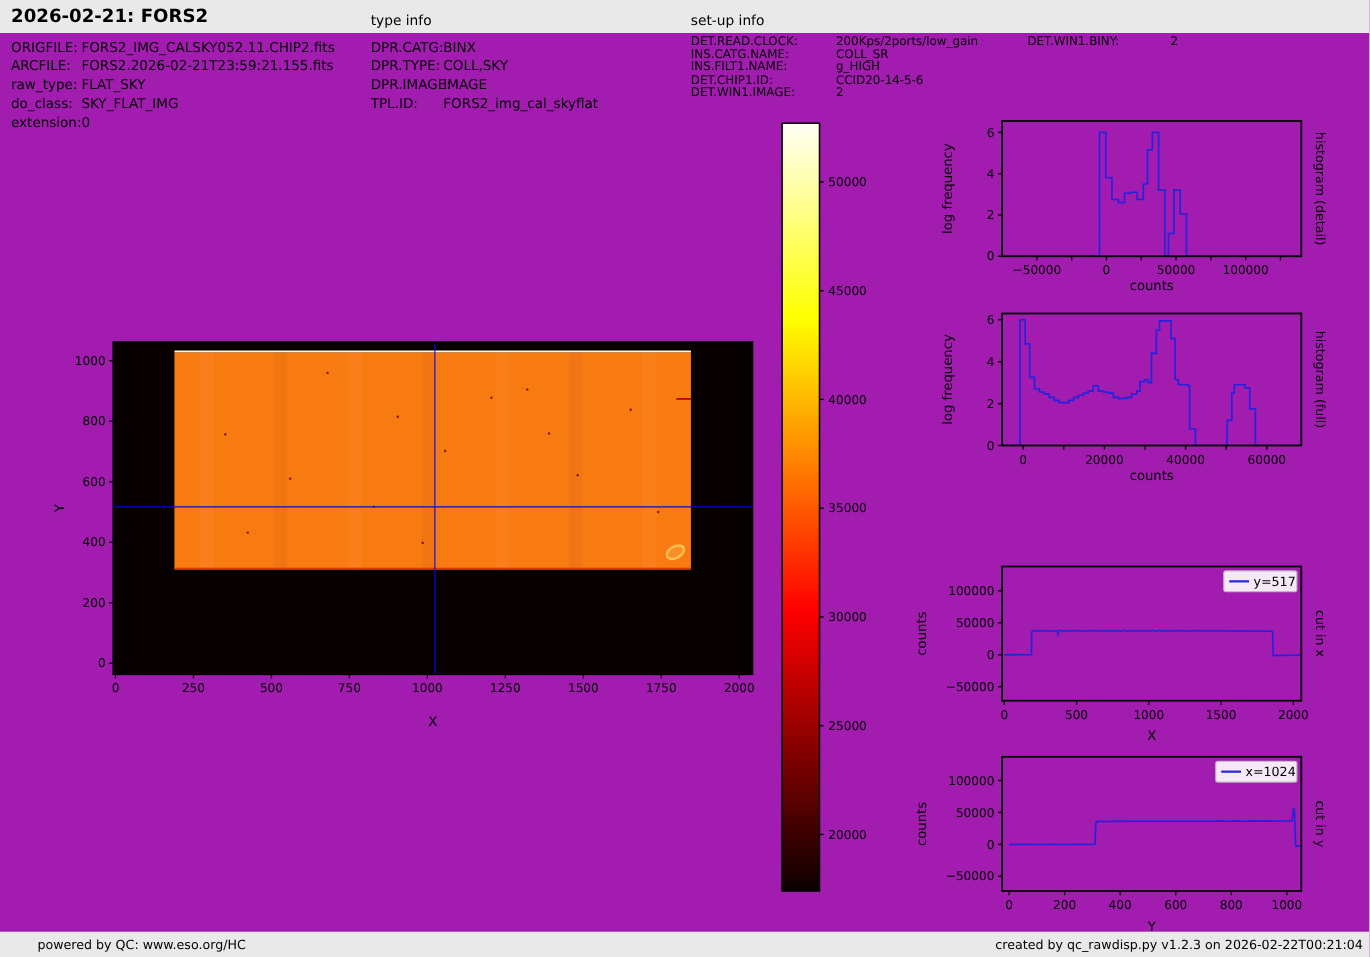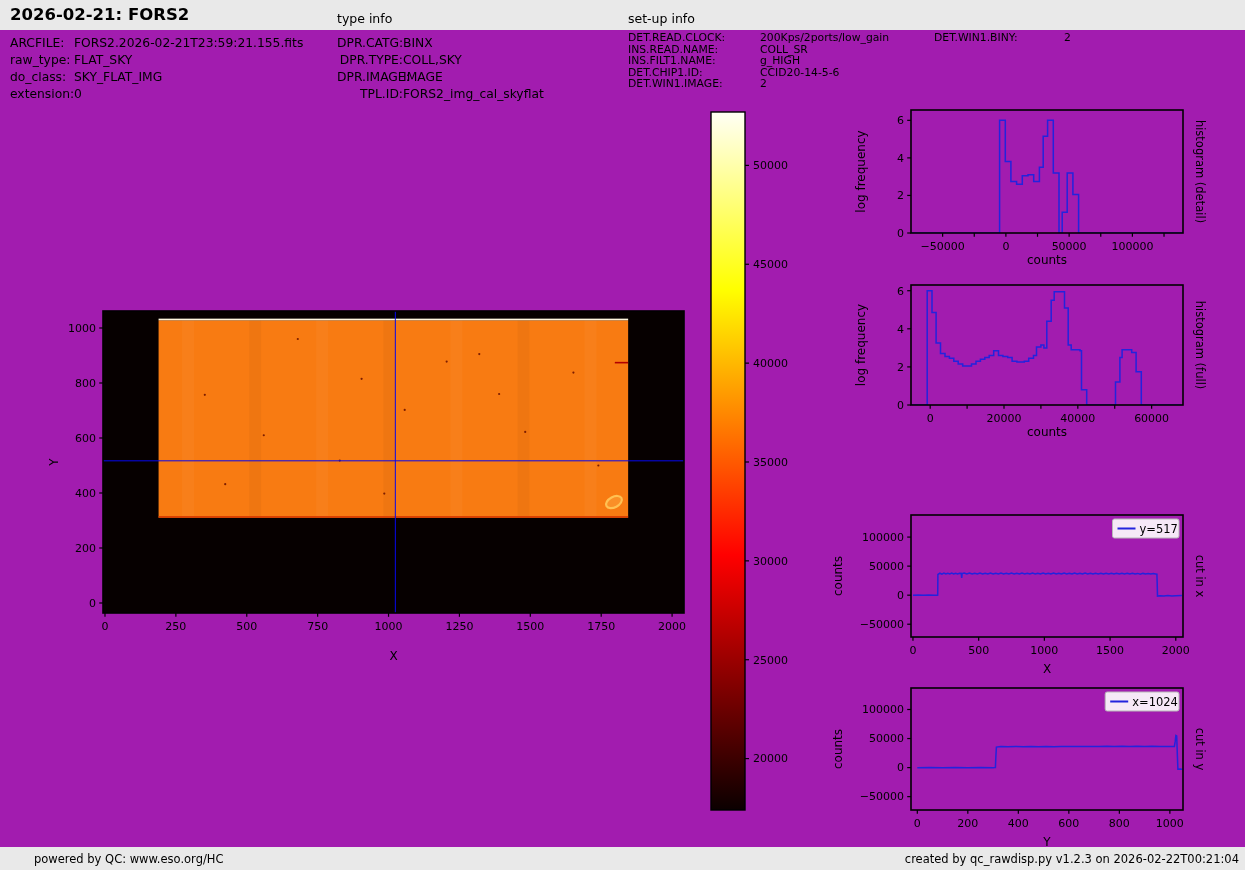--- a/index.html
+++ b/index.html
@@ -9,21 +9,21 @@
   .hdr{top:0;height:30px;}
   .ftr{top:847px;height:23px;font-size:11.5px;}
   .title{position:absolute;left:10px;top:5px;font-size:16.5px;font-weight:bold;}
   .sec{position:absolute;top:11px;font-size:12.5px;}
   .info{position:absolute;font-size:12.3px;line-height:17px;}
   .info .row{display:flex;}
   .info .lbl{flex:0 0 auto;}
   .fi{left:10px;top:35px;}
   .fi .lbl{width:64px;}
   .ti{left:337px;top:35px;}
-  .ti .lbl{width:66px;text-align:right;}
+  .ti .lbl{width:66px;}
   .su{left:628px;top:32px;font-size:10.8px;line-height:11.6px;}
   .su .lbl{width:132px;}
   .su2{left:934px;top:32px;font-size:10.8px;line-height:11.6px;}
   .su2 .lbl{width:130px;}
   .ftr .fl{position:absolute;left:6px;top:5px;margin-left:28px;}
   .ftr .fr{position:absolute;right:6px;top:5px;}
   svg text{font-family:"DejaVu Sans","Liberation Sans",sans-serif;}
 </style>
 </head>
 <body>
@@ -31,20 +31,24 @@
 <div class="page">
 
   <div class="strip hdr">
     <span class="title">2026-02-21: FORS2</span>
     <span class="sec" style="left:337px">type info</span>
     <span class="sec" style="left:628px">set-up info</span>
   </div>
 
   <div class="info fi">
     <div class="row">
+        <span class="lbl">ORIGFILE:</span>
+        <span class="val">FORS2_IMG_CALSKY052.11.CHIP2.fits</span>
+      </div>
+    <div class="row">
         <span class="lbl">ARCFILE:</span>
         <span class="val">FORS2.2026-02-21T23:59:21.155.fits</span>
       </div>
     <div class="row">
         <span class="lbl">raw_type:</span>
         <span class="val">FLAT_SKY</span>
       </div>
     <div class="row">
         <span class="lbl">do_class:</span>
         <span class="val">SKY_FLAT_IMG</span>
@@ -73,21 +77,21 @@
         <span class="val">FORS2_img_cal_skyflat</span>
       </div>
   </div>
 
   <div class="info su">
     <div class="row">
         <span class="lbl">DET.READ.CLOCK:</span>
         <span class="val">200Kps/2ports/low_gain</span>
       </div>
     <div class="row">
-        <span class="lbl">INS.READ.NAME:</span>
+        <span class="lbl">INS.CATG.NAME:</span>
         <span class="val">COLL_SR</span>
       </div>
     <div class="row">
         <span class="lbl">INS.FILT1.NAME:</span>
         <span class="val">g_HIGH</span>
       </div>
     <div class="row">
         <span class="lbl">DET.CHIP1.ID:</span>
         <span class="val">CCID20-14-5-6</span>
       </div>

